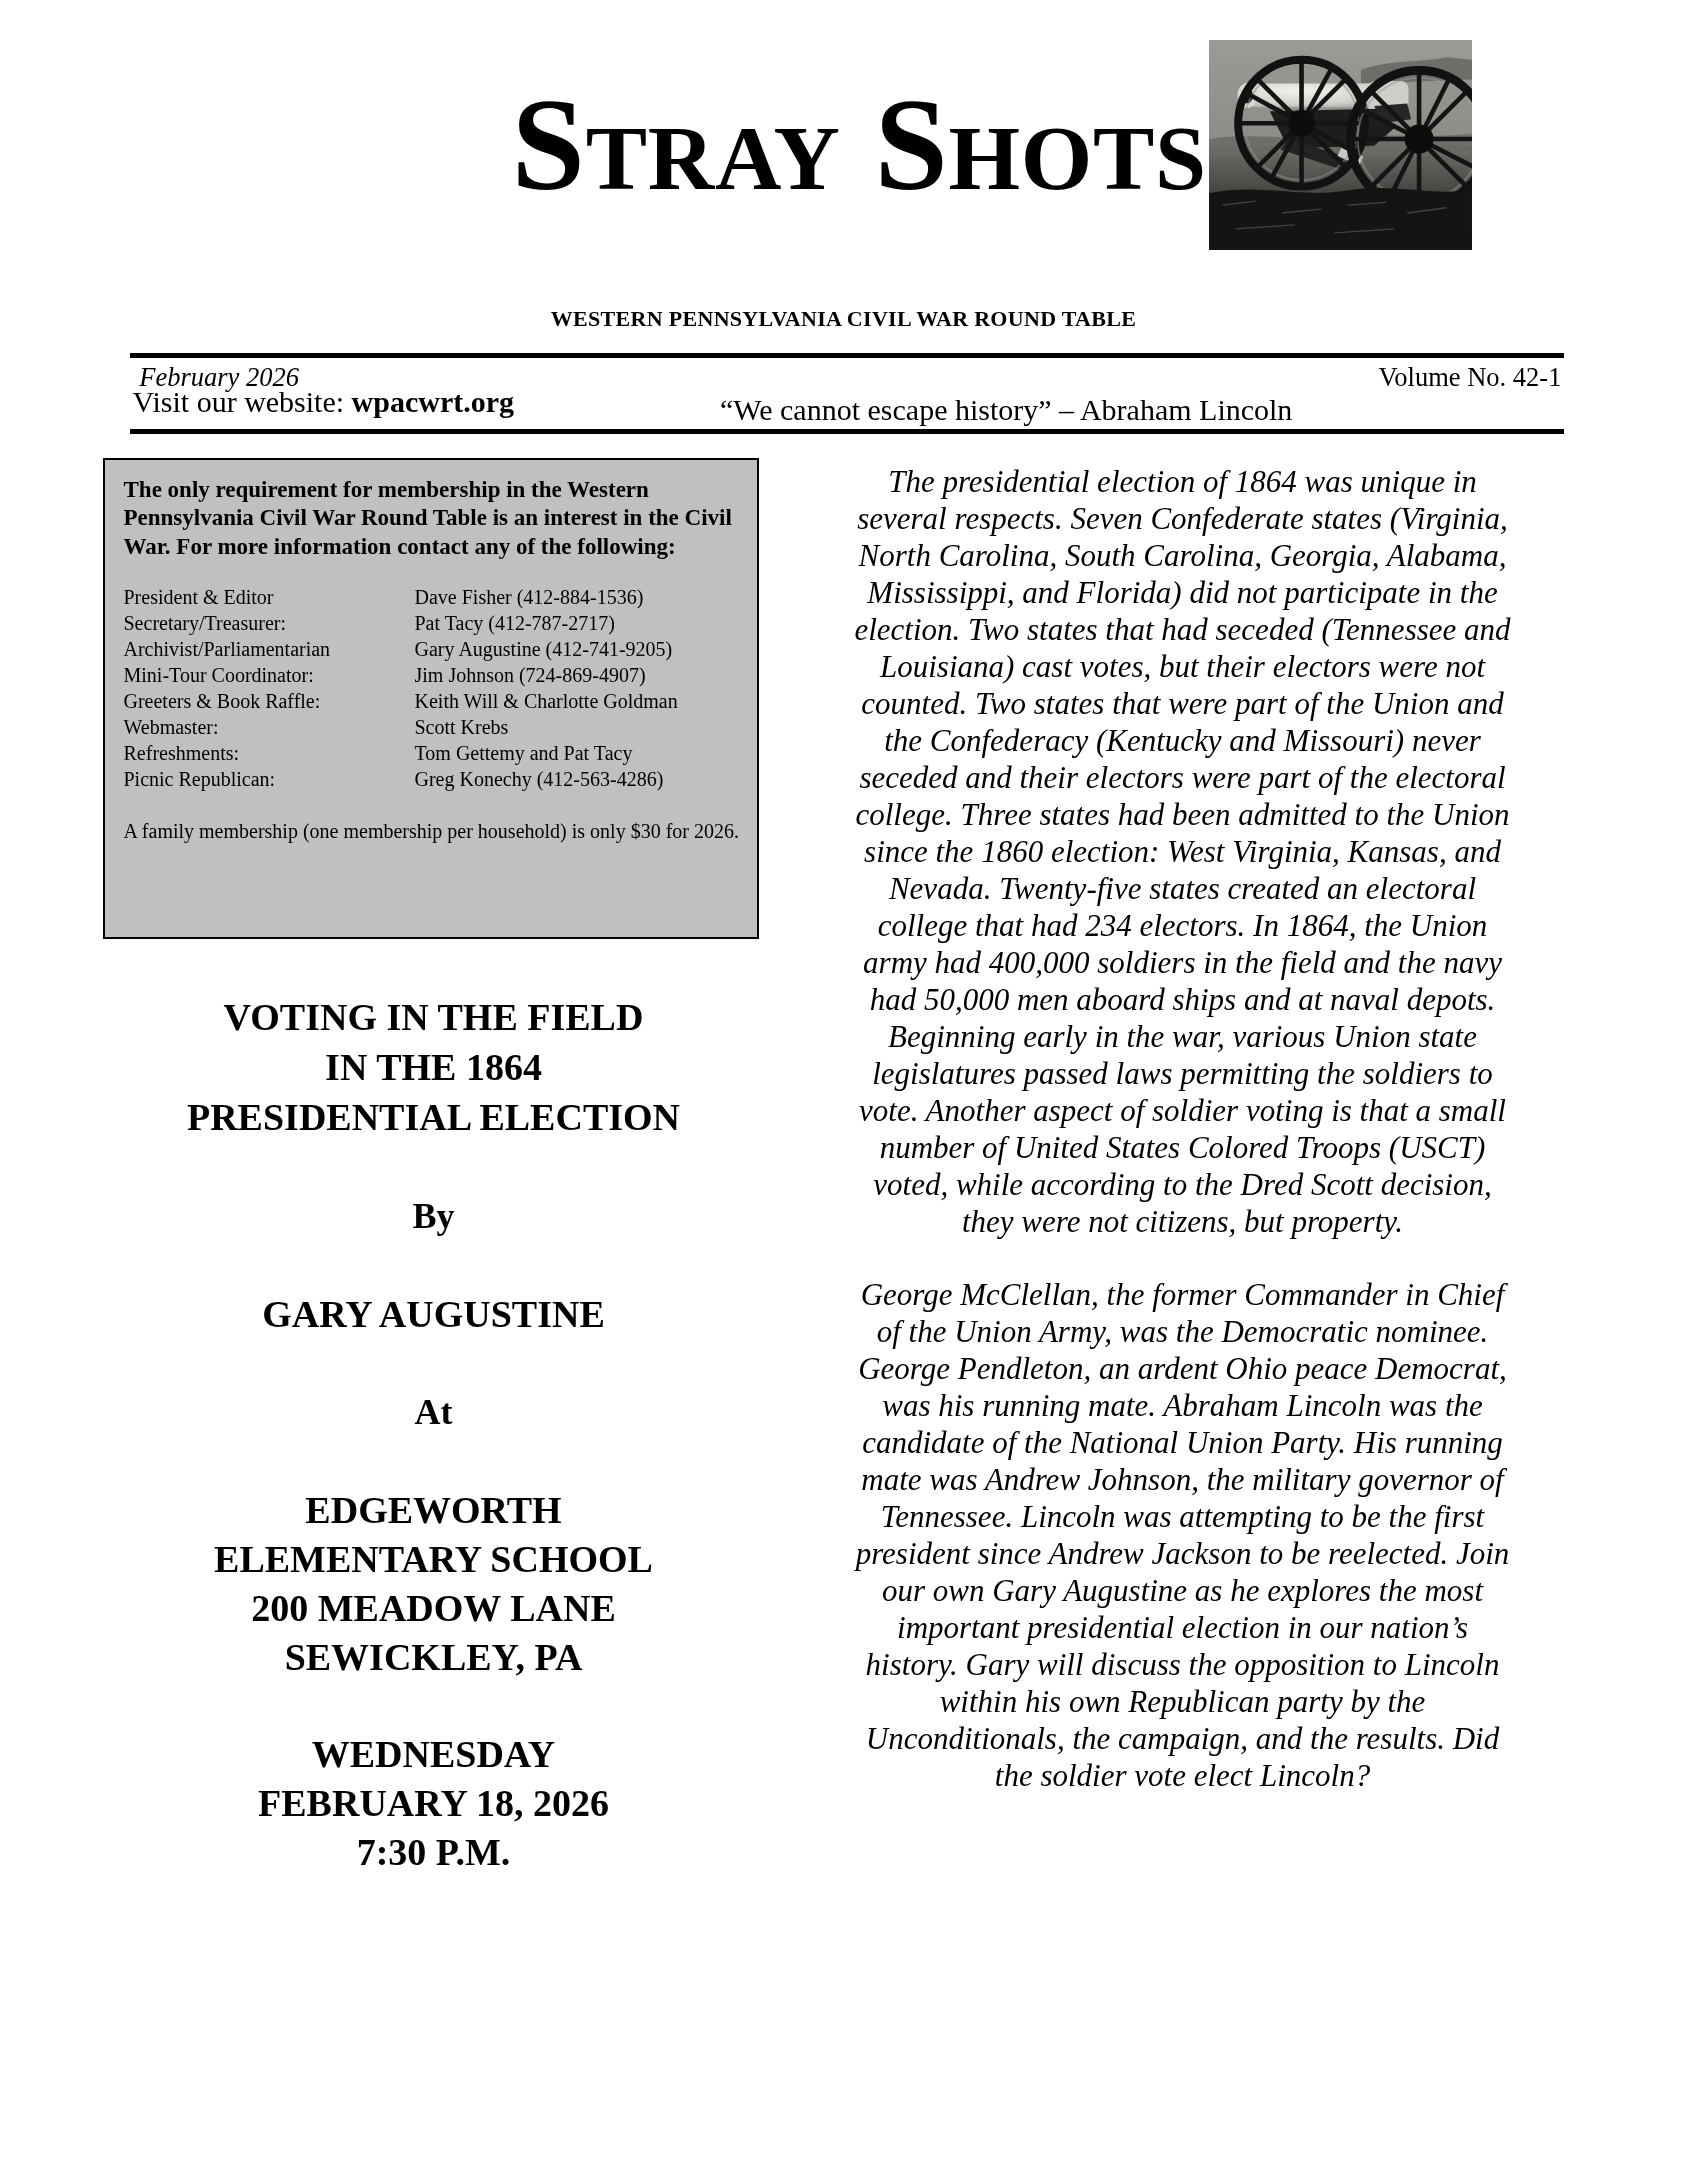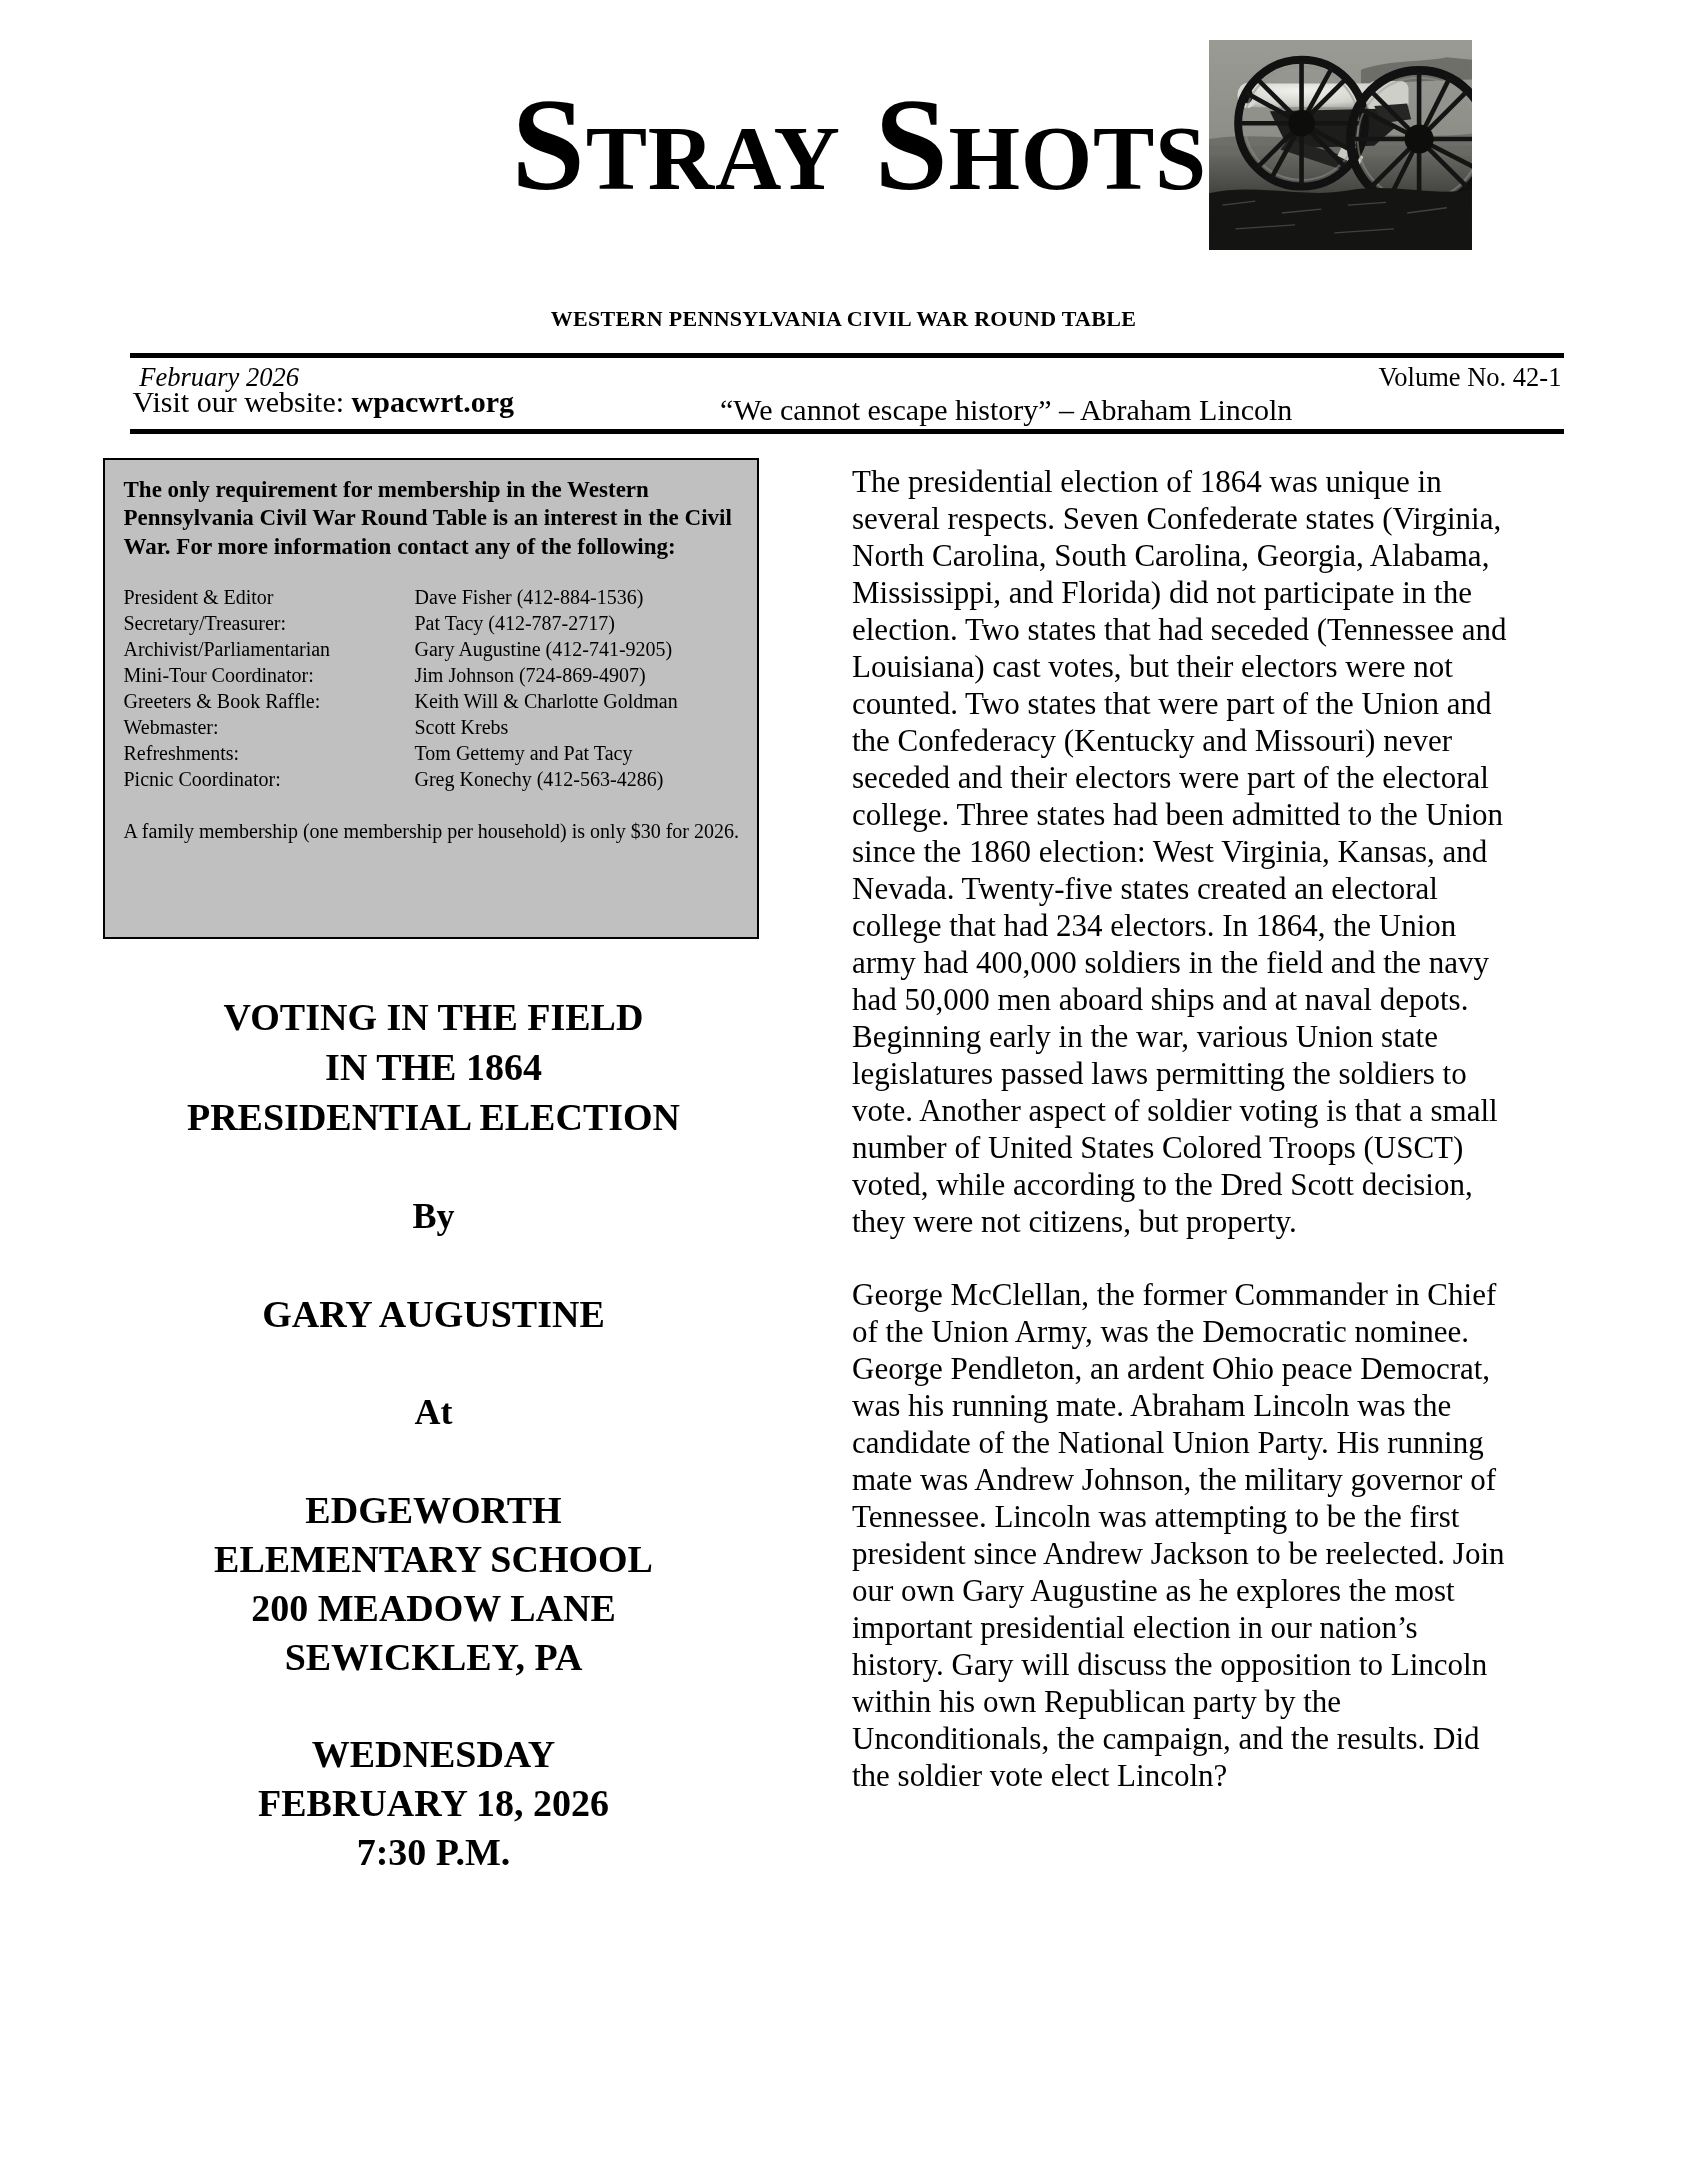--- a/index.html
+++ b/index.html
@@ -196,21 +196,22 @@
   .right-col {
     position: absolute;
     left: 852px;
     top: 463px;
     width: 661px;
   }
   .body-par {
     font-size: 31px;
     line-height: 37px;
     margin: 0 0 36px 0;
-    text-align: left;
+    text-align: center;
+    font-style: italic;
   }
 </style>
 </head>
 <body>
 
 <div class="page">
 
   <div class="masthead">
     <div class="masthead-title">Stray Shots</div>
 
@@ -345,21 +346,21 @@
         </div>
         <div class="officer-row">
           <span class="officer-role">Webmaster:</span>
           <span class="officer-person">Scott Krebs</span>
         </div>
         <div class="officer-row">
           <span class="officer-role">Refreshments:</span>
           <span class="officer-person">Tom Gettemy and Pat Tacy</span>
         </div>
         <div class="officer-row">
-          <span class="officer-role">Picnic Coordinator:</span>
+          <span class="officer-role">Picnic Republican:</span>
           <span class="officer-person">Greg Konechy (412-563-4286)</span>
         </div>
       </div>
 
       <div class="dues">A family membership (one membership per household) is only $30 for 2026.</div>
     </div>
   </div>
 
   <div class="announcement">
     <div class="ann-title">VOTING IN THE FIELD</div>

